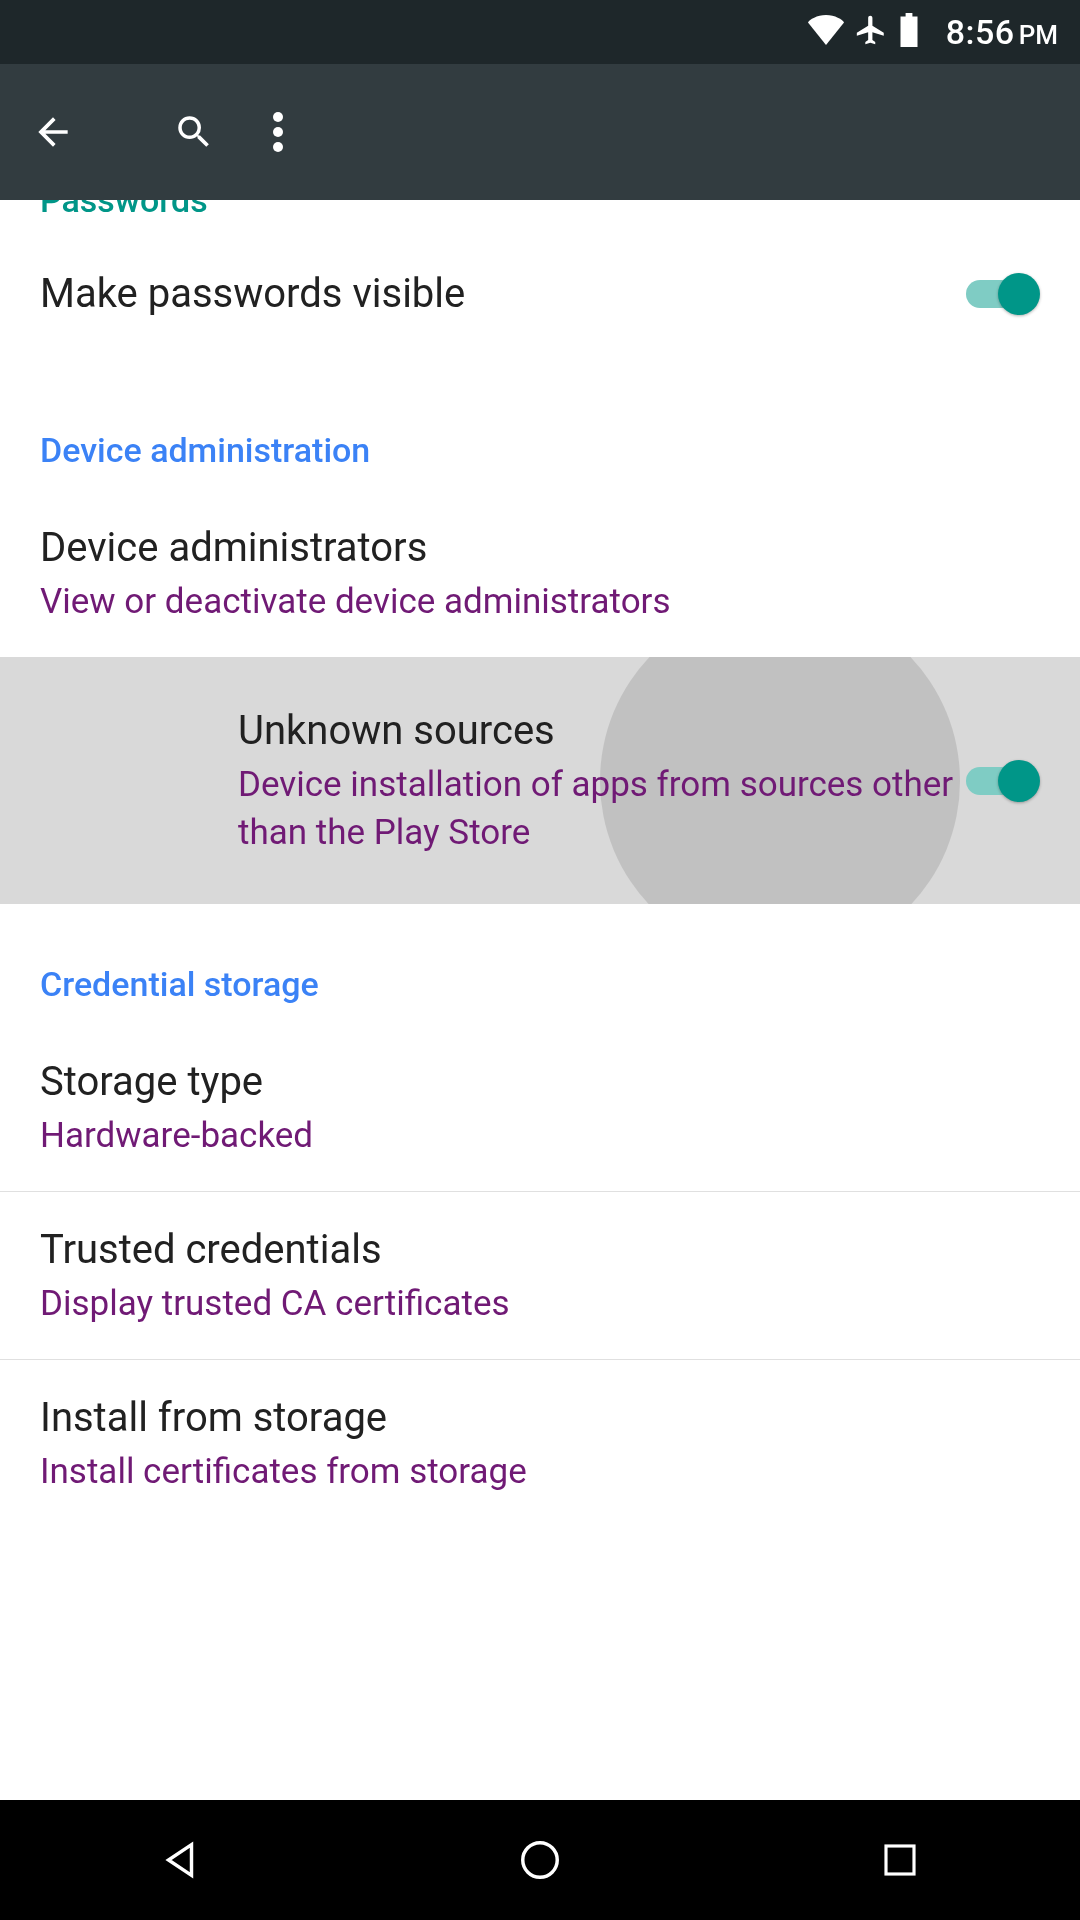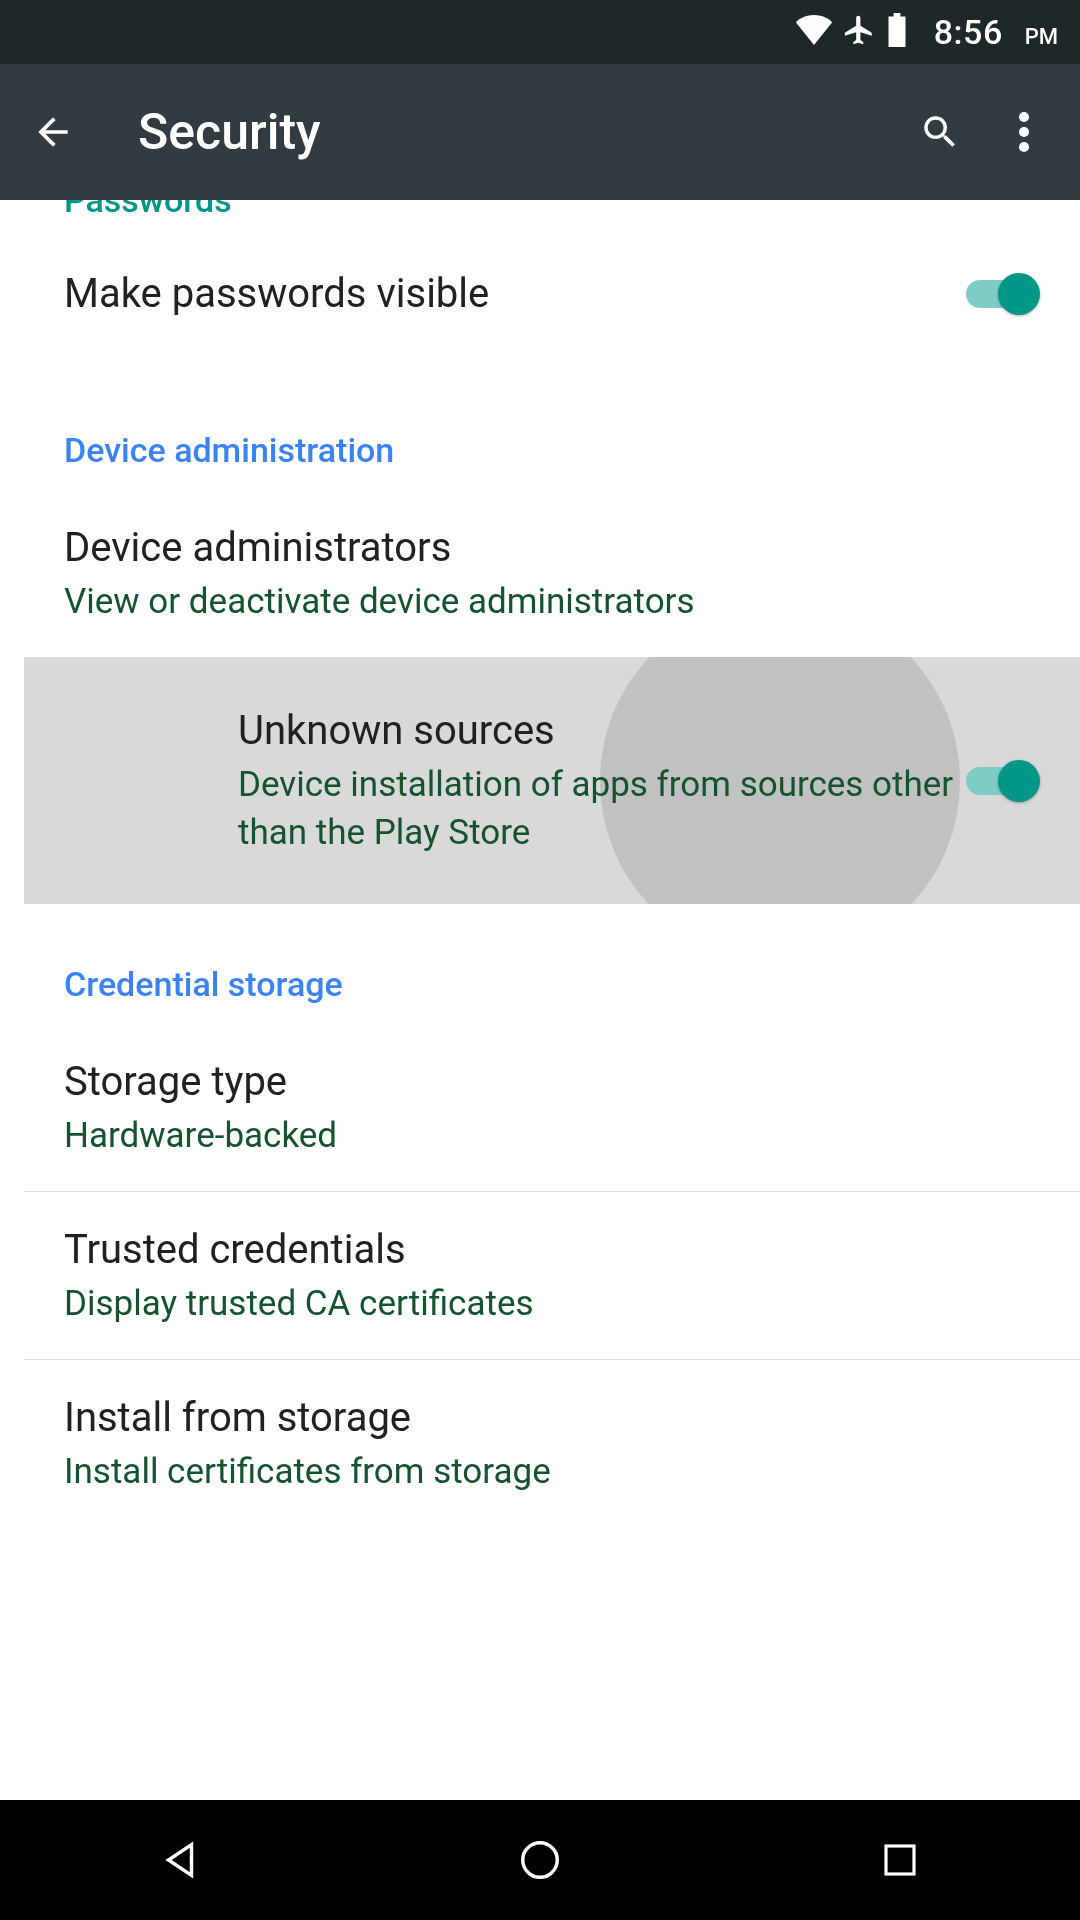--- a/index.html
+++ b/index.html
@@ -30,23 +30,23 @@
       align-items: center;
       gap: 10px;
     }
     .status-time {
       font-size: 34px;
       font-weight: 500;
       letter-spacing: 0.5px;
       margin-left: 14px;
     }
     .status-ampm {
-      font-size: 22px;
-      font-weight: 500;
-      margin-left: 22px;
+      font-size: 26px;
+      font-weight: 500;
+      margin-left: 4px;
     }
     .app-bar {
       height: 136px;
       background: #323c40;
       display: flex;
       align-items: center;
       padding: 0 28px;
       color: #ffffff;
     }
     .back-arrow {
@@ -66,21 +66,20 @@
       width: 56px;
       height: 56px;
       display: flex;
       align-items: center;
       justify-content: center;
       margin-left: 28px;
     }
     .content {
       background: #ffffff;
       overflow: hidden;
-      margin-left: 24px;
     }
     .section-header-cut {
       color: #009688;
       font-size: 34px;
       font-weight: 500;
       padding: 0 40px;
       margin-top: -18px;
       line-height: 36px;
     }
     .section-header {
@@ -116,21 +115,21 @@
       flex: 1;
       z-index: 2;
     }
     .setting-title {
       font-size: 40px;
       color: #212121;
       line-height: 1.3;
     }
     .setting-subtitle {
       font-size: 35px;
-      color: #14532d;
+      color: #701a75;
       line-height: 1.35;
       margin-top: 4px;
     }
     .toggle {
       width: 82px;
       height: 46px;
       position: relative;
       z-index: 2;
     }
     .toggle-track {
@@ -202,21 +201,20 @@
     <span class="status-time">8:56</span><span class="status-ampm">PM</span>
   </div>
 </div>
 
 <div class="app-bar">
   <div class="back-arrow">
     <svg width="44" height="44" viewBox="0 0 24 24">
         <path fill="#fff" d="M20 11H7.83l5.59-5.59L12 4l-8 8 8 8 1.41-1.41L7.83 13H20v-2z"></path>
       </svg>
   </div>
-  <div class="app-title">Security</div>
   <div class="appbar-action">
     <svg width="42" height="42" viewBox="0 0 24 24">
         <path fill="#fff" d="M15.5 14h-.79l-.28-.27A6.471 6.471 0 0016 9.5 6.5 6.5 0 109.5 16c1.61 0 3.09-.59 4.23-1.57l.27.28v.79l5 4.99L20.49 19l-4.99-5zm-6 0C7.01 14 5 11.99 5 9.5S7.01 5 9.5 5 14 7.01 14 9.5 11.99 14 9.5 14z"></path>
       </svg>
   </div>
   <div class="appbar-action">
     <svg width="10" height="42" viewBox="0 0 6 24">
         <circle fill="#fff" cx="3" cy="3" r="3"></circle>
         <circle fill="#fff" cx="3" cy="12" r="3"></circle>
         <circle fill="#fff" cx="3" cy="21" r="3"></circle>

